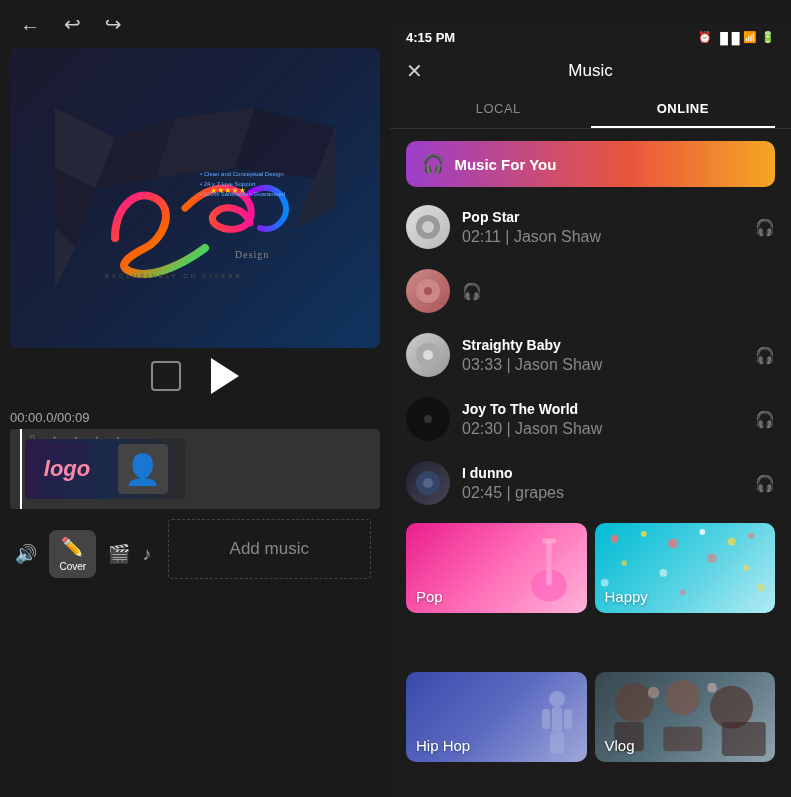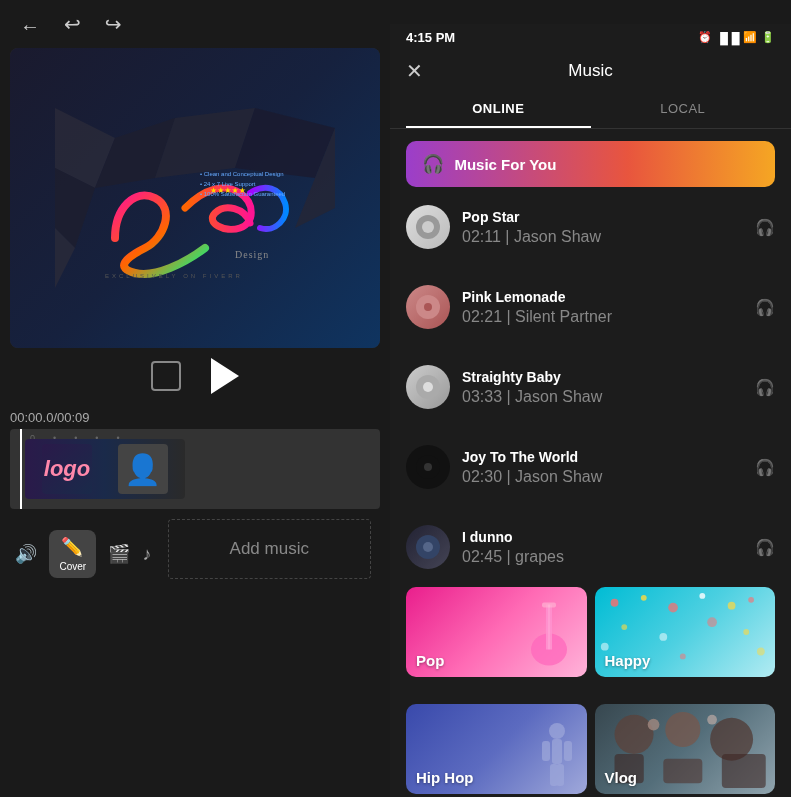--- a/index.html
+++ b/index.html
@@ -273,21 +273,21 @@
 
     .music-for-you-text {
       color: white;
       font-size: 15px;
       font-weight: 600;
     }
 
     .track-list {
       display: flex;
       flex-direction: column;
-      gap: 16px;
+      gap: 0;
       padding: 0 8px;
     }
 
     .track-item {
       display: flex;
       align-items: center;
       padding: 10px 8px;
       gap: 12px;
       cursor: pointer;
       border-radius: 8px;
@@ -365,21 +365,21 @@
       padding-left: 23px;
     }
 
     .genre-card-bg.vlog {
       background: linear-gradient(135deg, #37474f 0%, #546e7a 50%, #90a4ae 100%);
     }
 
     .genre-label {
       color: white;
       font-size: 15px;
-      font-weight: 700;
+      font-weight: 400;
       position: absolute;
       bottom: 8px;
       left: 10px;
       text-shadow: 0 1px 3px rgba(0,0,0,0.4);
     }
   </style>
 </head>
 <body>
 
 <div class="left-panel">
@@ -499,22 +499,22 @@
       <span>🔋</span>
     </div>
   </div>
 
   <div class="music-header">
     <button class="close-btn">✕</button>
     <span class="music-title">Music</span>
   </div>
 
   <div class="tabs">
+    <div class="tab">LOCAL</div>
     <div class="tab active">ONLINE</div>
-    <div class="tab">LOCAL</div>
   </div>
 
   <div class="music-for-you-banner">
     <span class="music-for-you-icon">🎧</span>
     <span class="music-for-you-text">Music For You</span>
   </div>
 
   <div class="track-list">
 
     <div class="track-item">
@@ -530,24 +530,20 @@
       </div>
       <span class="track-headphones">🎧</span>
     </div>
 
     <div class="track-item">
       <div class="track-thumb" style="background:linear-gradient(135deg,#c88,#a55);">
         <svg width="28" height="28" viewBox="0 0 28 28">
             <circle cx="14" cy="14" r="12" fill="#c88"></circle>
             <circle cx="14" cy="14" r="4" fill="#a55"></circle>
           </svg>
-      </div>
-      <div class="track-info">
-        <div class="track-name">Pink Lemonade</div>
-        <div class="track-meta">02:21 | Silent Partner</div>
       </div>
       <span class="track-headphones">🎧</span>
     </div>
 
     <div class="track-item">
       <div class="track-thumb" style="background:linear-gradient(135deg,#ccc,#999);">
         <svg width="28" height="28" viewBox="0 0 28 28">
             <circle cx="14" cy="14" r="12" fill="#aaa"></circle>
             <circle cx="14" cy="14" r="5" fill="#ddd"></circle>
           </svg>

